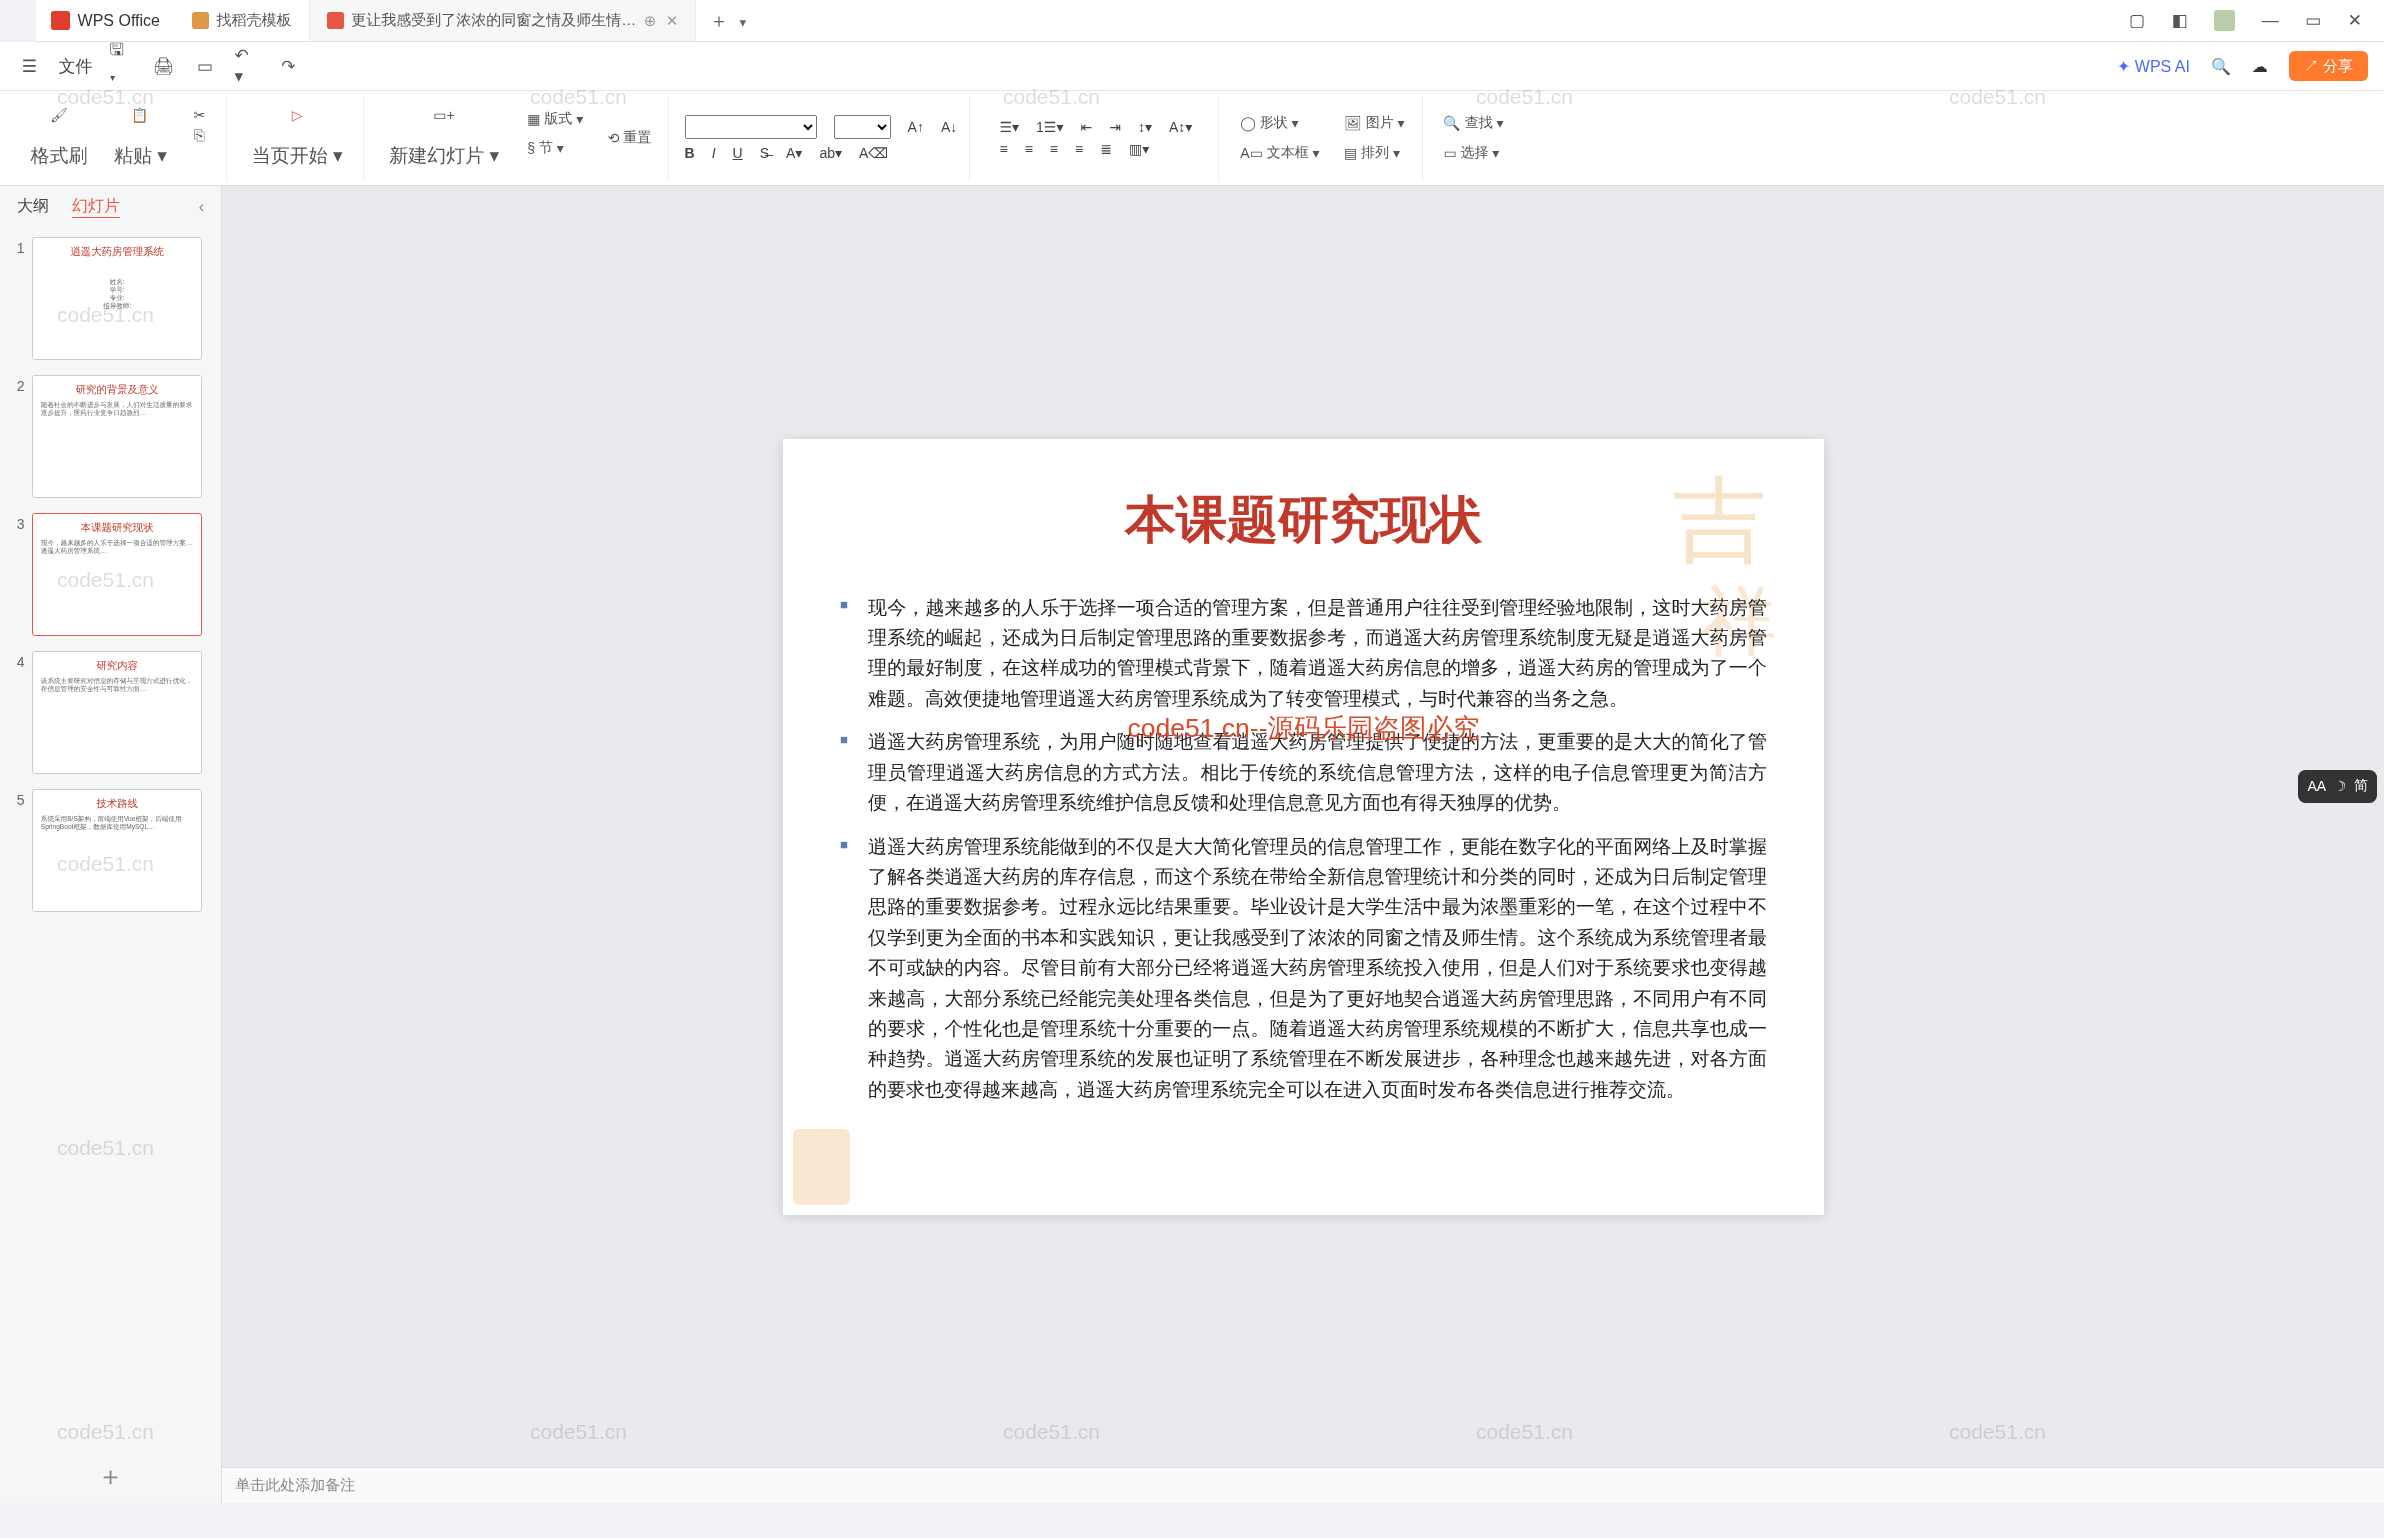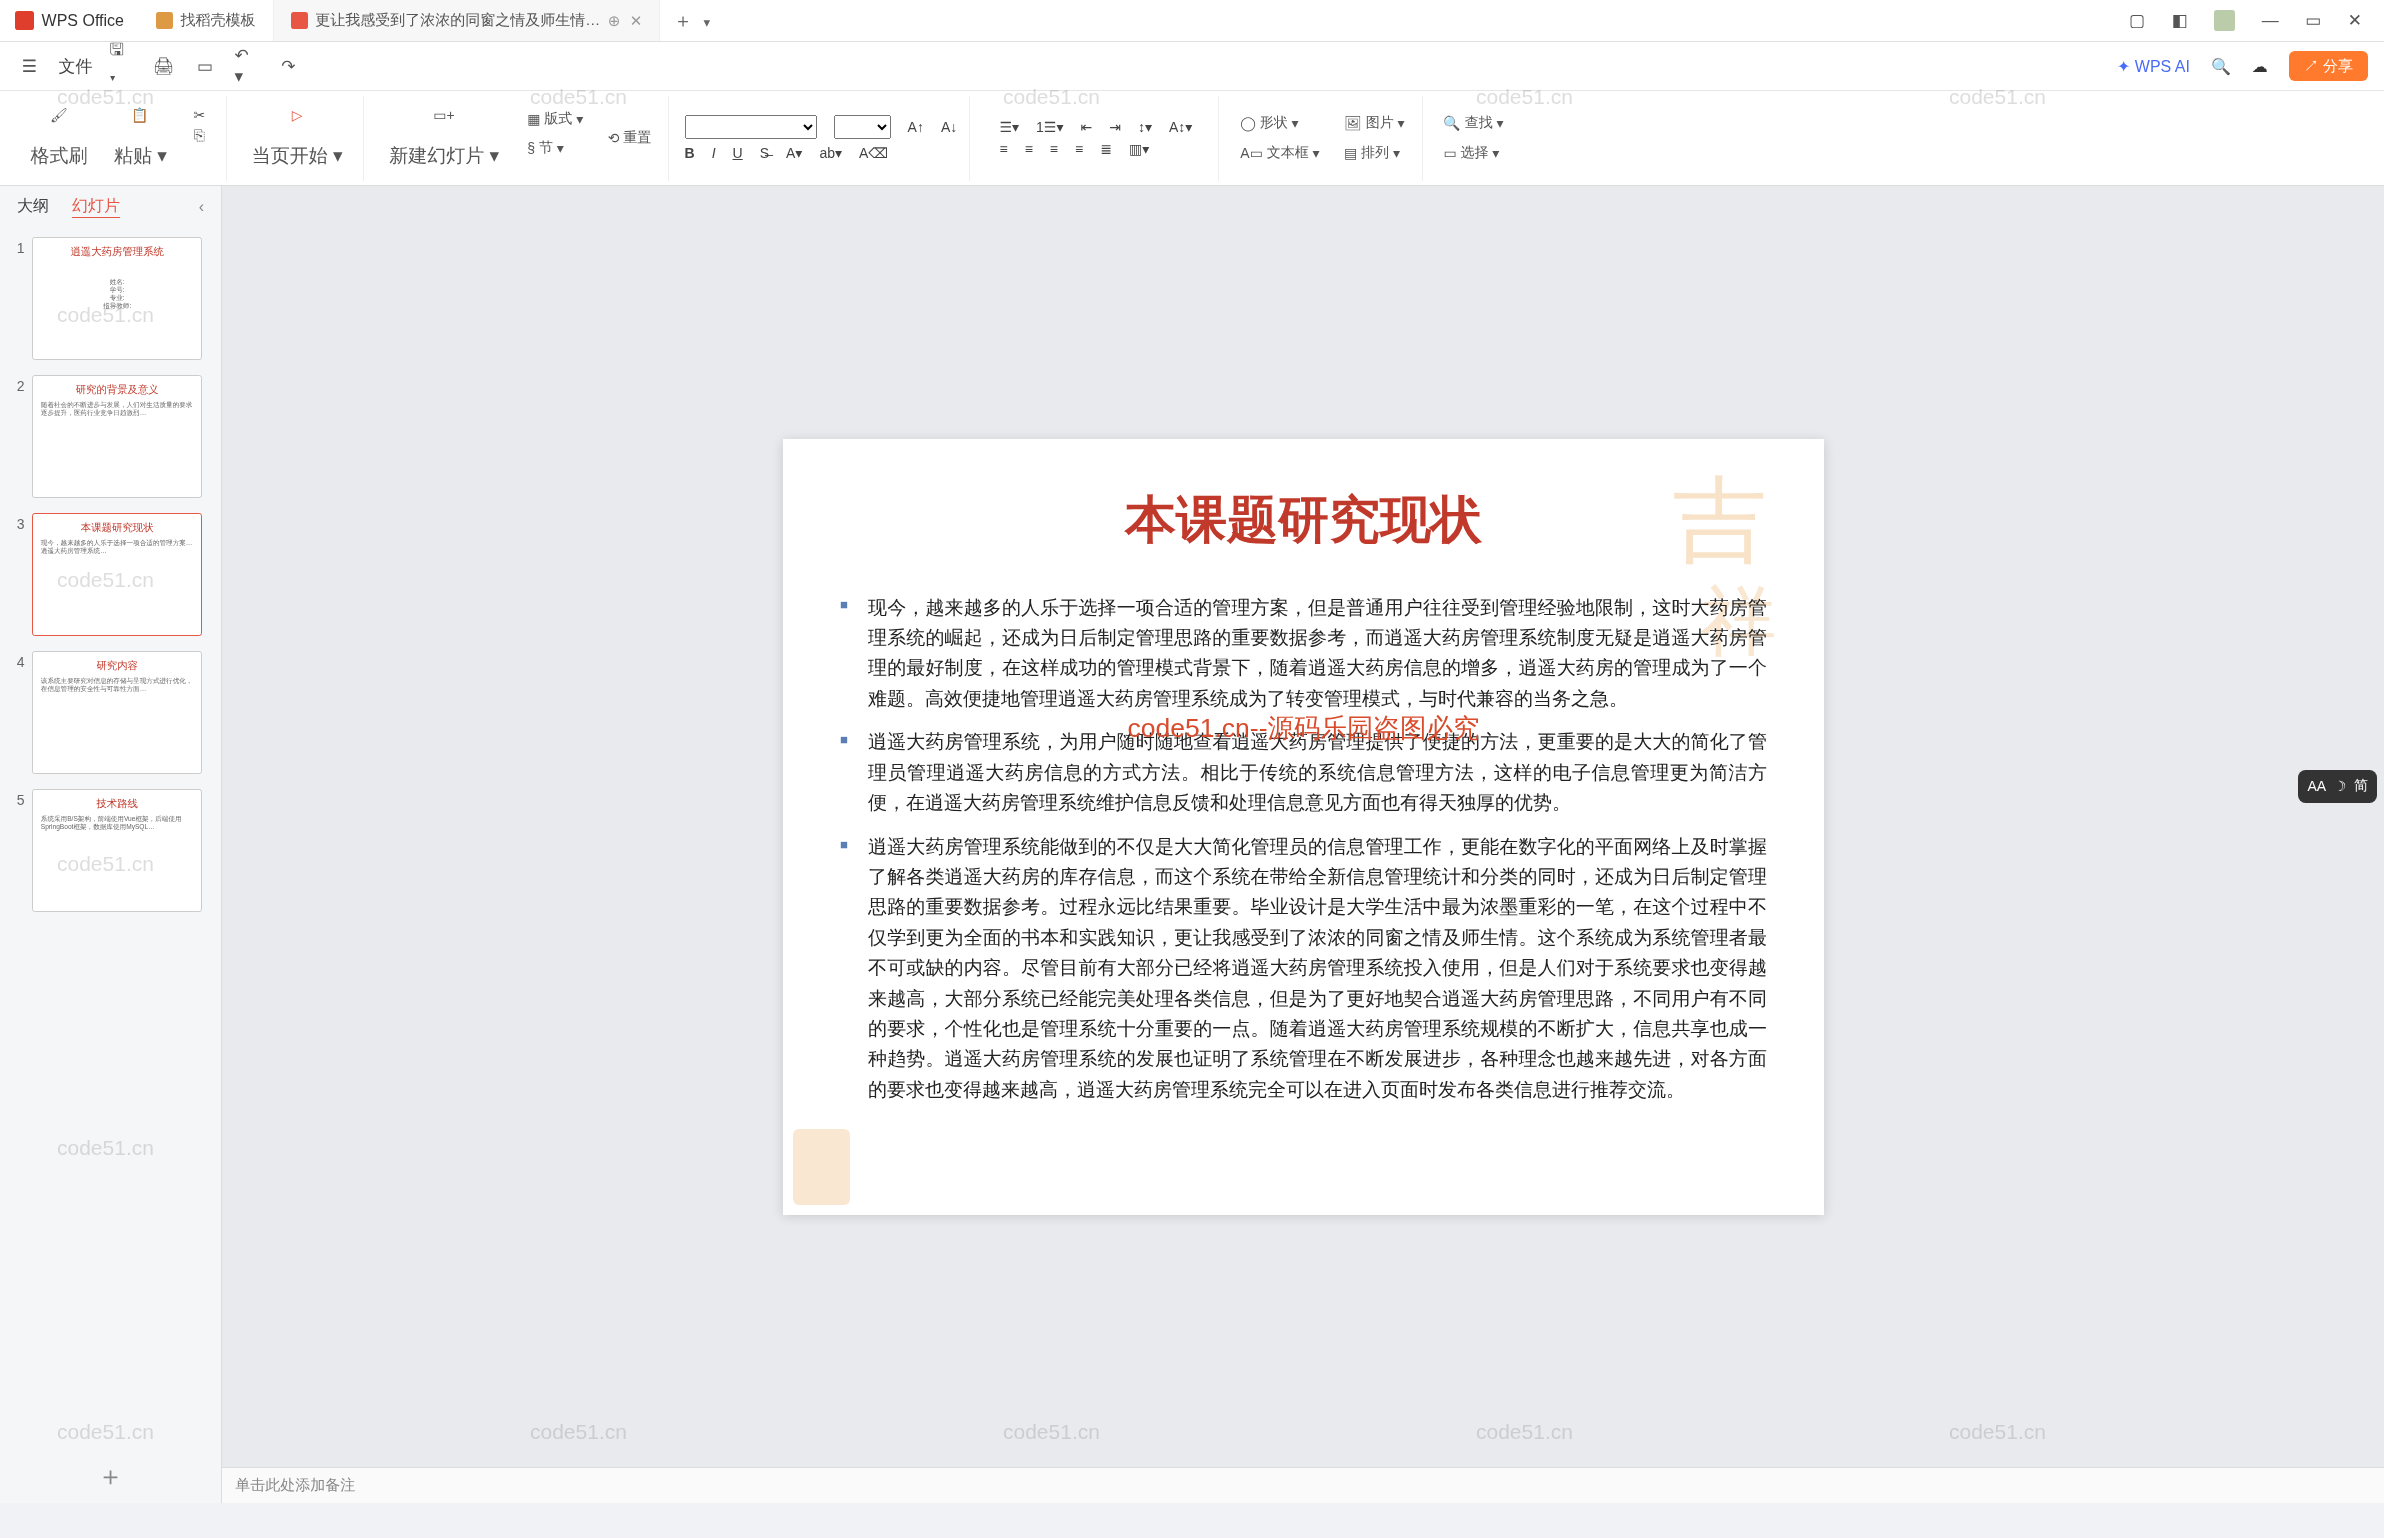--- a/index.html
+++ b/index.html
@@ -1,19 +1,19 @@
 <!DOCTYPE html>
 <html style="font-size:15px"><head>
 <meta charset="utf-8">
 <style>
 * { margin: 0; padding: 0; box-sizing: border-box; font-family: "Microsoft YaHei", sans-serif; }
 body { background: #f0f2f5; width: 2385px; height: 1539px; overflow: hidden; position: relative; }
 
 
-.titlebar { height: 42px; background: #fff; display: flex; align-items: center; border-bottom: 0.9px solid #e0e0e0; }
+.titlebar { height: 42px; background: #fff; display: flex; align-items: center; border-bottom: 0.9px solid #e0e0e0; margin-left: 36px; }
 .app-brand { display: flex; align-items: center; padding: 0 15px; height: 100%; font-size: 16px; color: #333; }
 .wps-icon { width: 19px; height: 19px; background: #e03e2d; border-radius: 2.8px; margin-right: 7.6px; display: inline-block; }
 .tab { display: flex; align-items: center; padding: 0 17px; height: 100%; font-size: 15px; color: #555; border-right: 0.9px solid #eee; }
 .tab.active { background: #f7f7f7; }
 .tab-icon { width: 17px; height: 17px; background: #d94; border-radius: 2.8px; margin-right: 7.6px; }
 .tab-icon.red { background: #e85744; }
 .tab-close { margin-left: 9.5px; color: #999; }
 .plus-tab { padding: 0 13.2px; color: #666; font-size: 19px; }
 .winctrl { margin-left: auto; display: flex; align-items: center; gap: 26.5px; padding-right: 23px; color: #555; font-size: 17px; }
 .winctrl span { cursor: pointer; }

